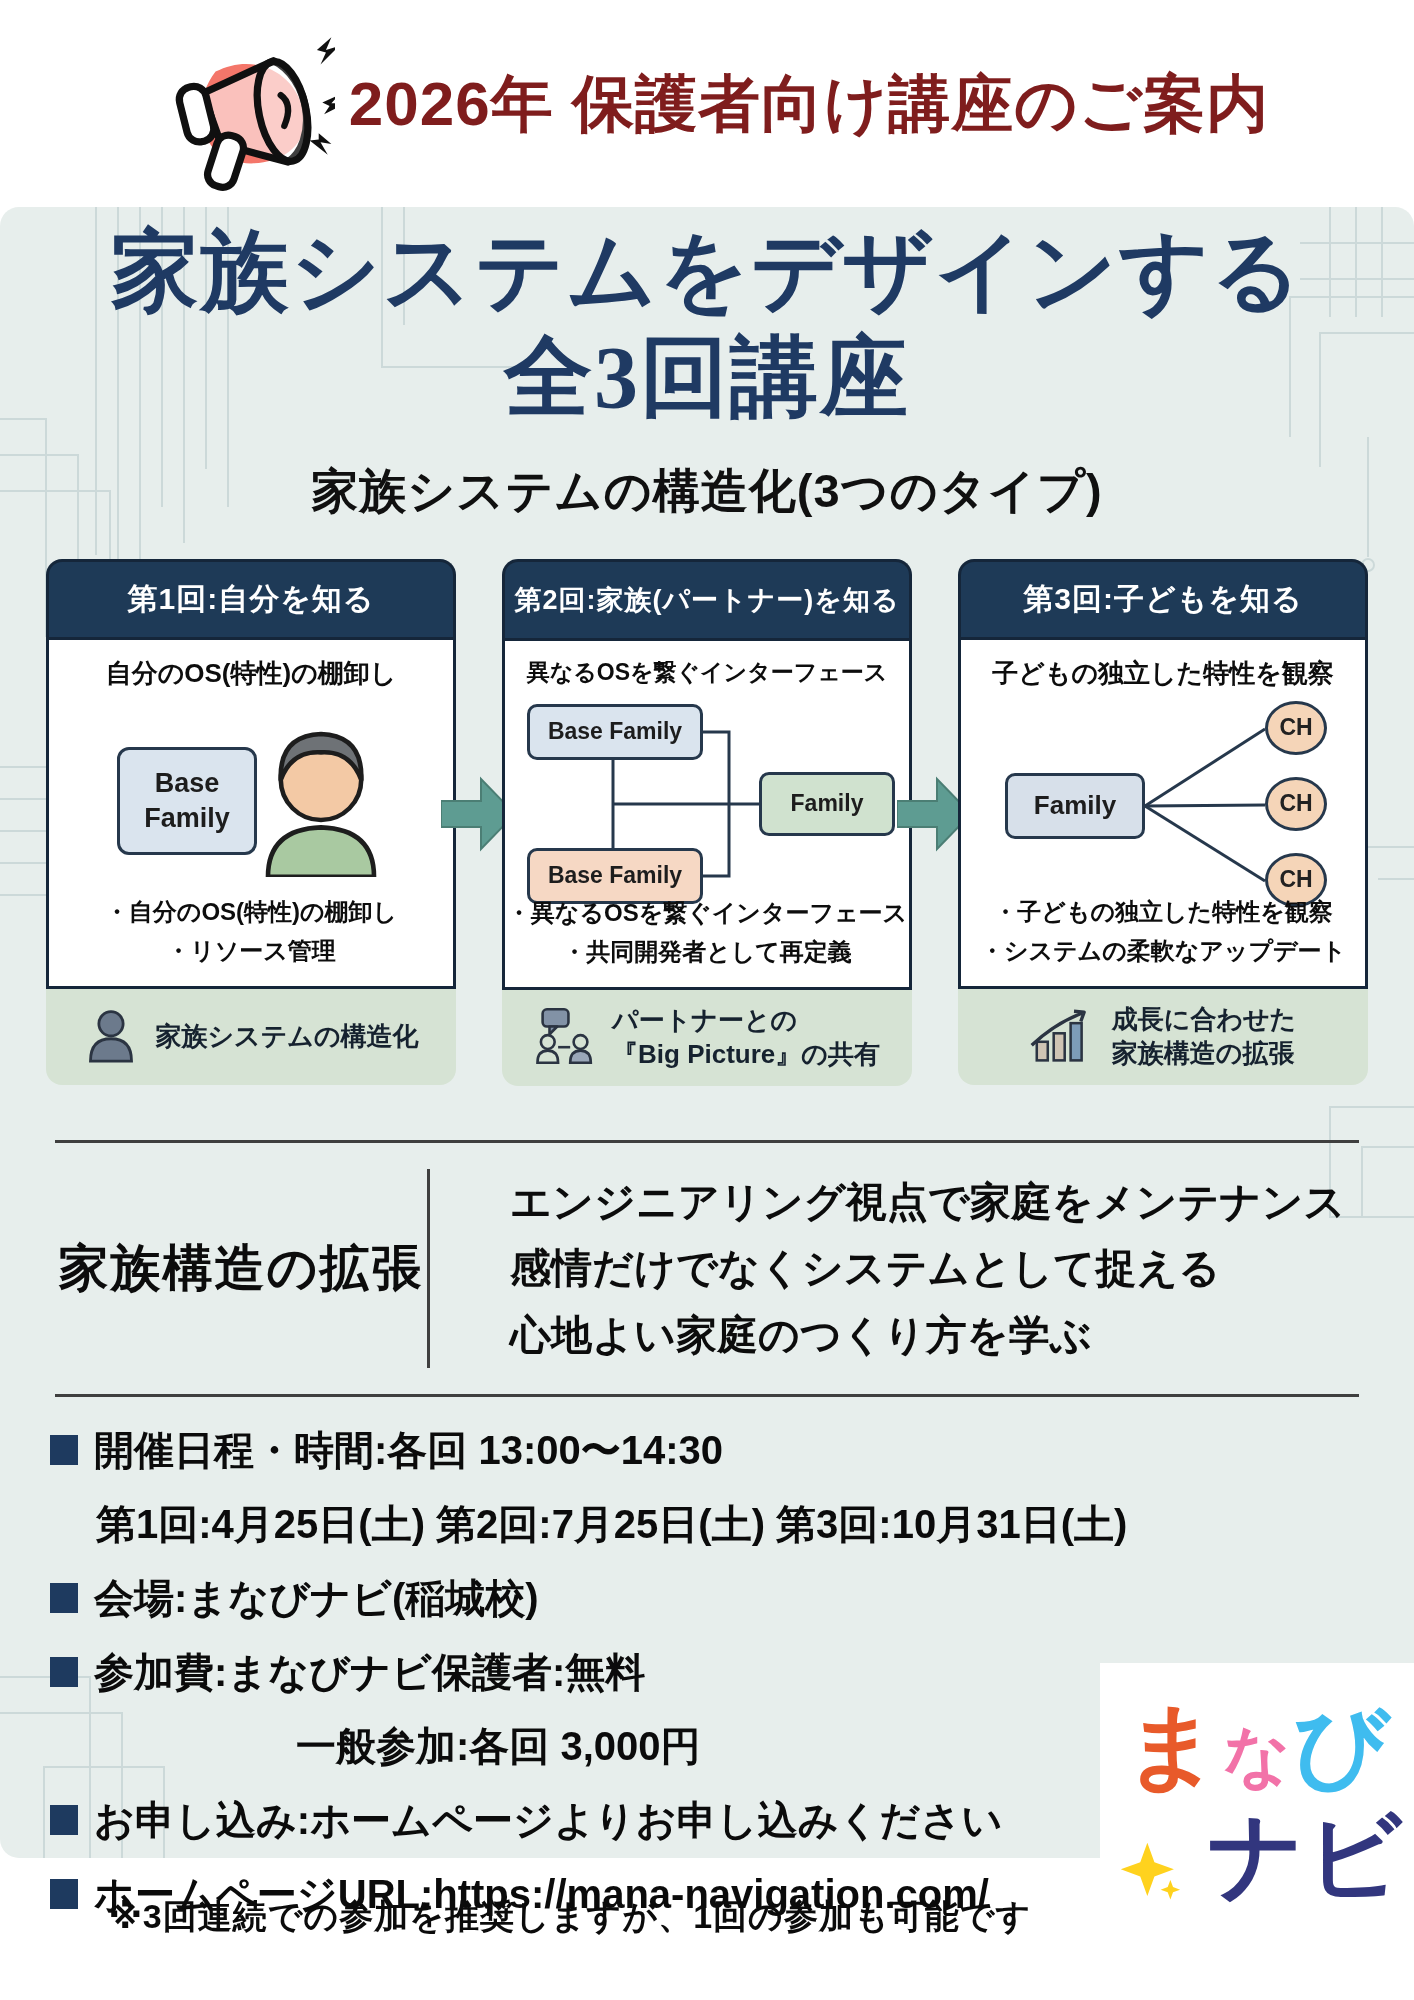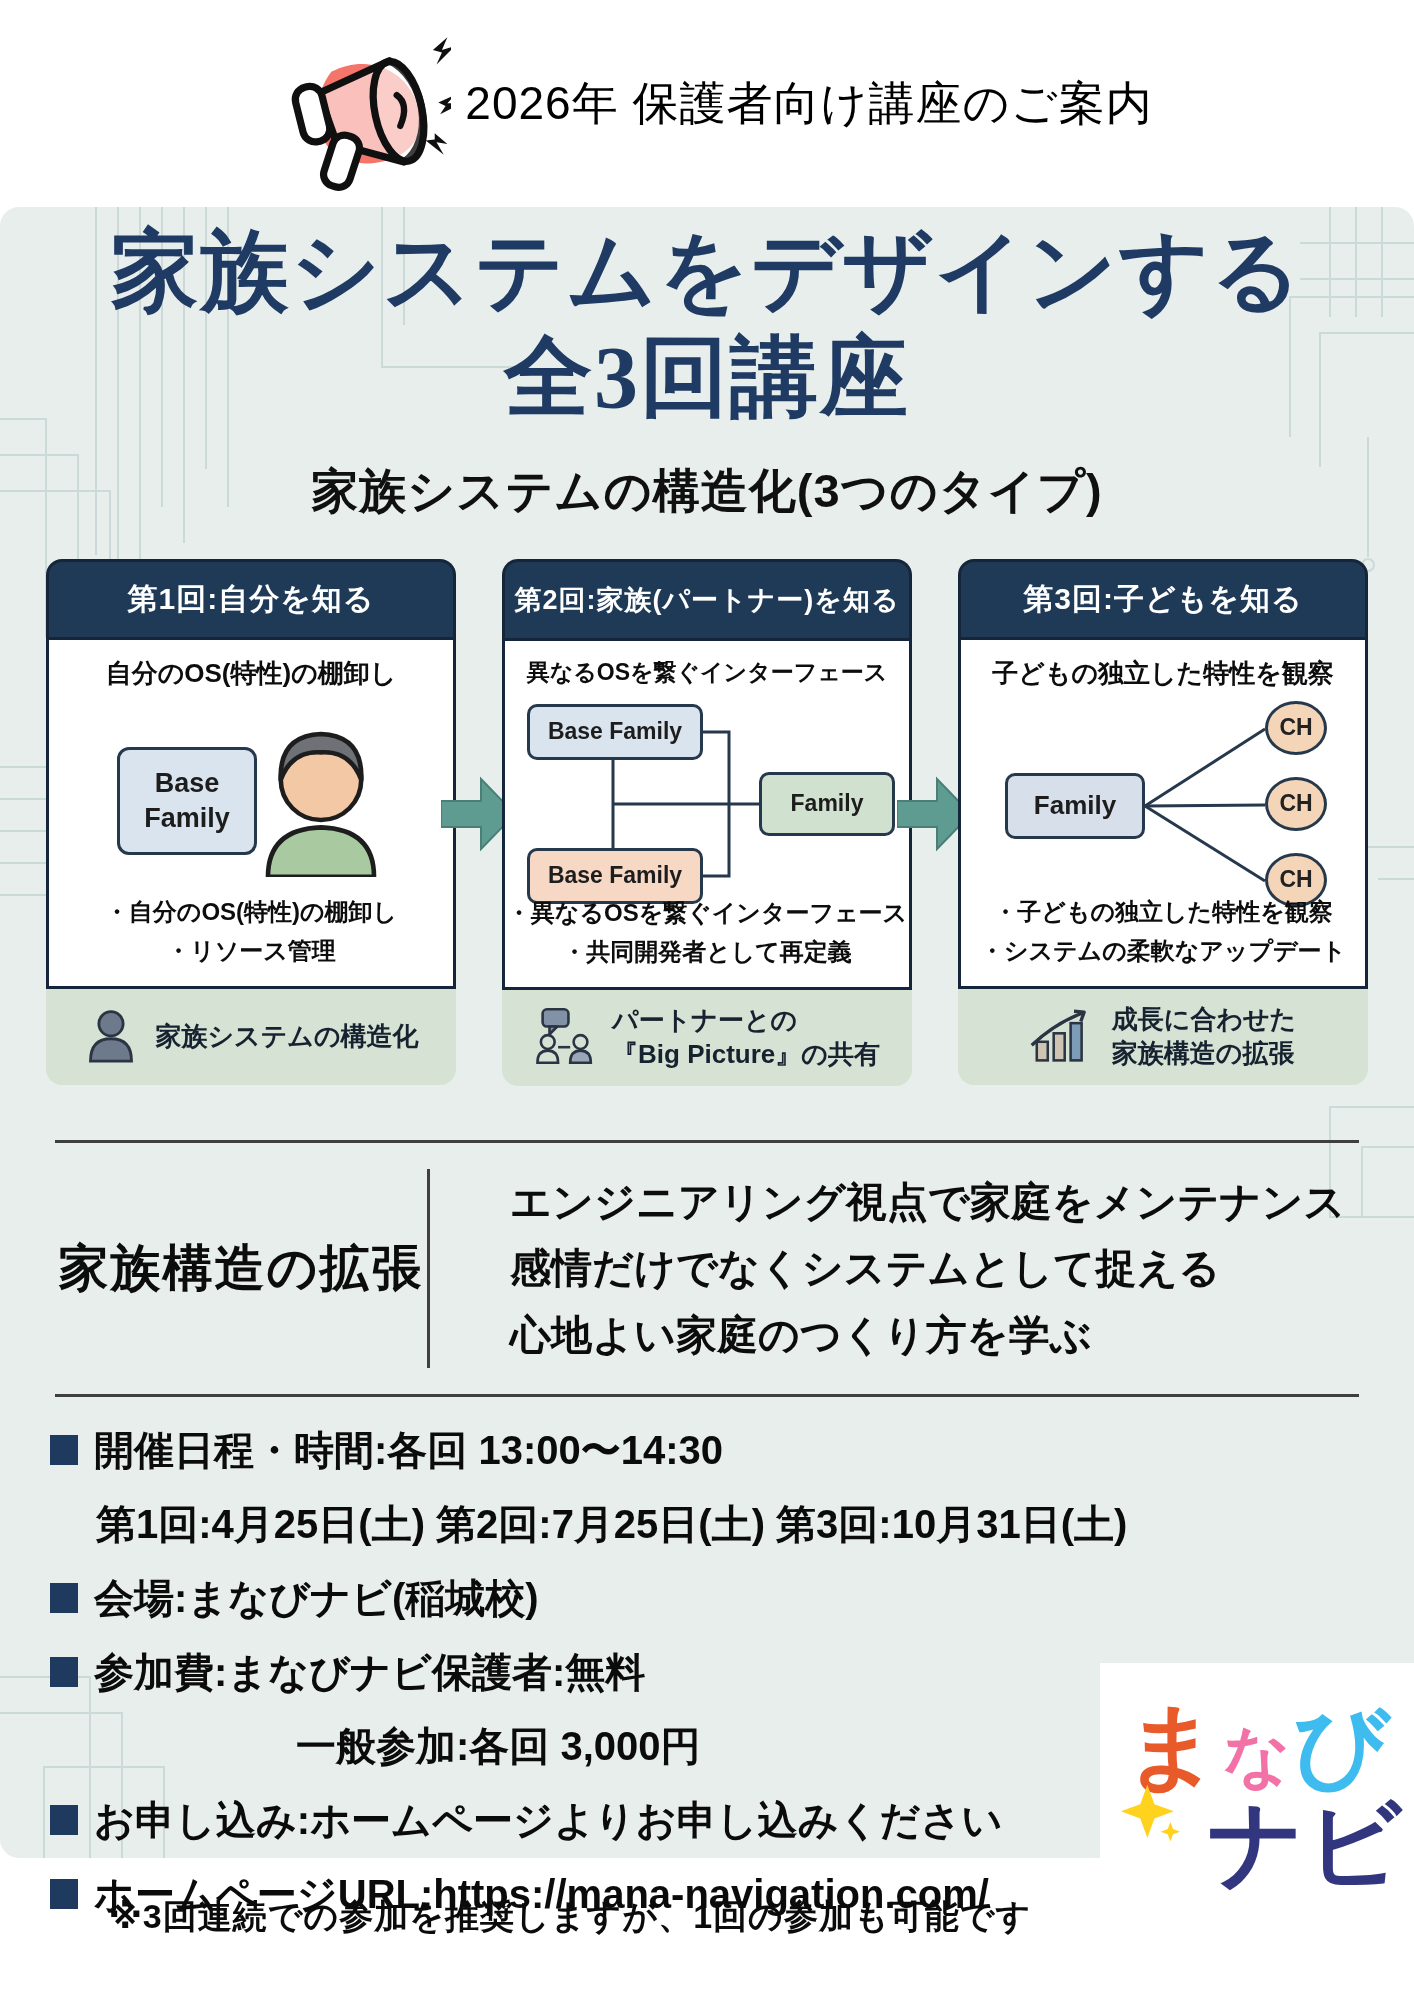--- a/index.html
+++ b/index.html
@@ -4,21 +4,21 @@
 <style>
   * { box-sizing: border-box; }
   html,body { margin:0; padding:0; background:#ffffff; }
   body { font-family:"Liberation Sans","DejaVu Sans",sans-serif; }
   .page { position:relative; width:1414px; height:2000px; background:#ffffff; overflow:hidden; }
 
   
   .header-strip { position:absolute; top:0; left:0; width:1414px; height:207px;
     display:flex; align-items:center; justify-content:center; gap:14px; background:#ffffff; }
   .megaphone-wrap { width:190px; height:170px; flex:0 0 auto; margin-top:4px; }
-  .header-title { font-size:46px; font-weight:400; color:#000000; letter-spacing:1px; white-space:nowrap; }
+  .header-title { font-size:62px; font-weight:700; color:#7f1d1d; letter-spacing:1px; white-space:nowrap; }
 
   
   .content { position:absolute; top:207px; left:0; width:1414px; height:1651px; background:#E7EEEC;border-radius:19px; }
   .circuit { position:absolute; inset:0; pointer-events:none; }
 
   .hero { position:relative; text-align:center; padding-top:12px; }
   .hero-line { font-family:"Liberation Serif","DejaVu Serif",serif; font-weight:700;
     font-size:88px; line-height:1.21; color:#1F3A63; letter-spacing:2px; }
   .hero-sub { margin-top:28px; font-size:47px; font-weight:800; color:#101010; letter-spacing:1px; }
 
@@ -81,21 +81,21 @@
   .square { display:inline-block; width:28px; height:30px; background:#1E3A5F; margin-right:16px; transform:translateY(1px); }
   .indent-dates { padding-left:46px; }
   .indent-fee   { padding-left:246px; }
 
   
   .logo-box { position:absolute; left:1100px; top:1663px; width:314px; height:300px; background:#ffffff; z-index:6; }
   .logo-line1 { display:flex; align-items:flex-end; justify-content:center; margin-top:36px; }
   .logo-ma { font-size:94px; font-weight:800; color:#E85A2A; line-height:1; }
   .logo-na { font-size:66px; font-weight:800; color:#F272A8; line-height:1; margin:0 3px 5px; }
   .logo-bi { font-size:94px; font-weight:800; color:#3FBCEF; line-height:1; }
-  .logo-line2 { display:flex; align-items:flex-start; justify-content:center; margin-top:4px; padding-left:10px;gap:23px; }
+  .logo-line2 { display:flex; align-items:flex-end; justify-content:center; margin-top:16px; padding-left:10px;gap:23px; }
   .logo-navi { font-size:94px; font-weight:800; color:#32367E; line-height:1; letter-spacing:2px; }
   .logo-star { width:62px; height:62px; margin-right:4px; margin-top:-14px; }
 
   
   .footnote { position:absolute; top:1894px; left:40px; width:1060px; text-align:center;
     font-size:34px; font-weight:800; color:#0b0b0b; letter-spacing:1px; }
 </style>
 </head>
 <body>
 

